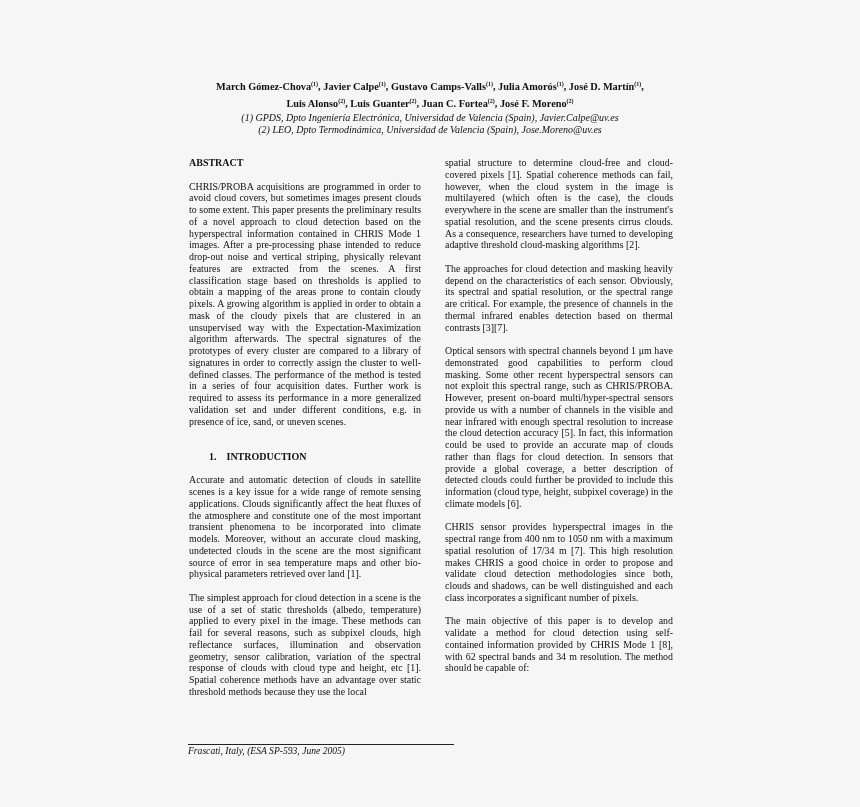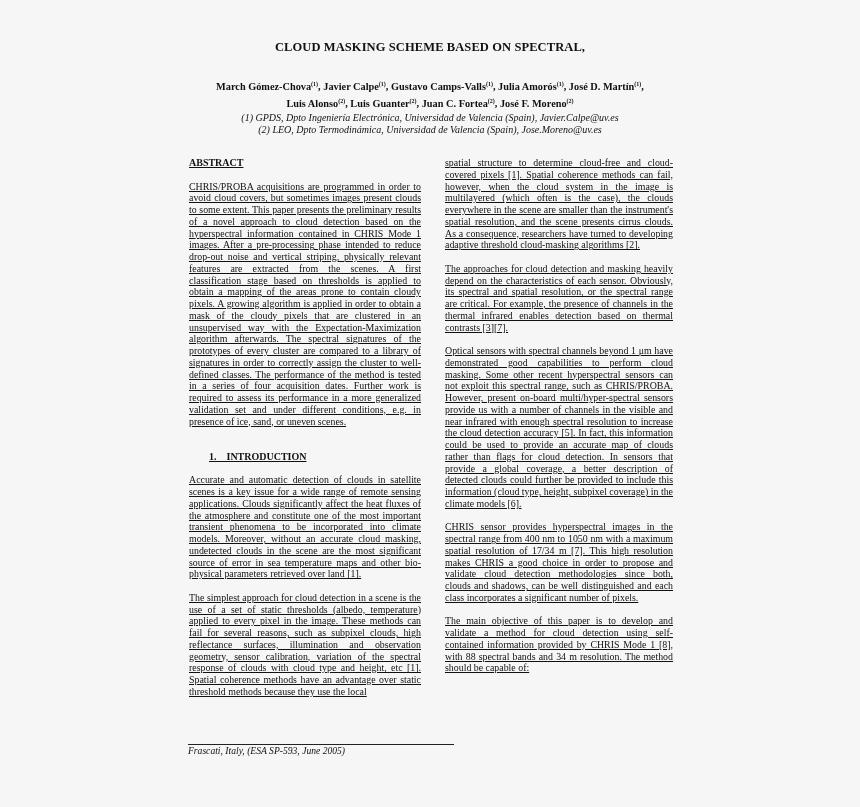--- a/index.html
+++ b/index.html
@@ -17,41 +17,40 @@
     position: absolute; left: 180px; width: 500px; top: 77px;
     text-align: center; font-weight: bold; font-size: 10.3px; line-height: 14px;
   }
   .authors sup { font-size: 6px; font-weight: bold; }
   .affil {
     position: absolute; left: 180px; width: 500px; top: 112px;
     text-align: center; font-style: italic; font-size: 10px; line-height: 12px;
   }
   .col {
     position: absolute; top: 157px; width: 232px;
-    font-size: 9.9px; line-height: 11.75px; text-align: justify; text-decoration: underline;
+    font-size: 9.9px; line-height: 11.75px; text-align: justify;
   }
   .col.left { left: 189px; }
   .col.right { left: 445px; width: 228px; }
   .col p { margin: 0 0 11.75px 0; }
   .heading { font-weight: bold; font-size: 10px; margin: 0 0 11.75px 0; }
   .heading.intro { margin-top: 23.5px; }
   .footnote-rule {
     position: absolute; left: 188px; top: 744px; width: 266px;
     border-top: 1px solid #222;
   }
   .footnote {
     position: absolute; left: 188px; top: 745px; width: 320px;
     font-style: italic; font-size: 9.6px; line-height: 12px;
   }
 </style>
 </head>
 <body>
 
 <div class="title">
-  <div>CLOUD MASKING SCHEME BASED ON SPECTRAL,</div>
 </div>
 
 <div class="authors">
   <div>
     <span>March Gómez-Chova</span><sup>(1)</sup><span>, </span>
     <span>Javier Calpe</span><sup>(1)</sup><span>, </span>
     <span>Gustavo Camps-Valls</span><sup>(1)</sup><span>, </span>
     <span>Julia Amorós</span><sup>(1)</sup><span>, </span>
     <span>José D. Martín</span><sup>(1)</sup><span>,</span>
   </div>
@@ -74,19 +73,19 @@
   <div class="heading intro" style="white-space:pre;margin-left:20px;">1.    INTRODUCTION</div>
   <p>Accurate and automatic detection of clouds in satellite scenes is a key issue for a wide range of remote sensing applications. Clouds significantly affect the heat fluxes of the atmosphere and constitute one of the most important transient phenomena to be incorporated into climate models. Moreover, without an accurate cloud masking, undetected clouds in the scene are the most significant source of error in sea temperature maps and other bio-physical parameters retrieved over land [1].</p>
   <p>The simplest approach for cloud detection in a scene is the use of a set of static thresholds (albedo, temperature) applied to every pixel in the image. These methods can fail for several reasons, such as subpixel clouds, high reflectance surfaces, illumination and observation geometry, sensor calibration, variation of the spectral response of clouds with cloud type and height, etc [1]. Spatial coherence methods have an advantage over static threshold methods because they use the local</p>
 </div>
 
 <div class="col right">
   <p>spatial structure to determine cloud-free and cloud-covered pixels [1]. Spatial coherence methods can fail, however, when the cloud system in the image is multilayered (which often is the case), the clouds everywhere in the scene are smaller than the instrument's spatial resolution, and the scene presents cirrus clouds. As a consequence, researchers have turned to developing adaptive threshold cloud-masking algorithms [2].</p>
   <p>The approaches for cloud detection and masking heavily depend on the characteristics of each sensor. Obviously, its spectral and spatial resolution, or the spectral range are critical. For example, the presence of channels in the thermal infrared enables detection based on thermal contrasts [3][7].</p>
   <p>Optical sensors with spectral channels beyond 1 μm have demonstrated good capabilities to perform cloud masking. Some other recent hyperspectral sensors can not exploit this spectral range, such as CHRIS/PROBA. However, present on-board multi/hyper-spectral sensors provide us with a number of channels in the visible and near infrared with enough spectral resolution to increase the cloud detection accuracy [5]. In fact, this information could be used to provide an accurate map of clouds rather than flags for cloud detection. In sensors that provide a global coverage, a better description of detected clouds could further be provided to include this information (cloud type, height, subpixel coverage) in the climate models [6].</p>
   <p>CHRIS sensor provides hyperspectral images in the spectral range from 400 nm to 1050 nm with a maximum spatial resolution of 17/34 m [7]. This high resolution makes CHRIS a good choice in order to propose and validate cloud detection methodologies since both, clouds and shadows, can be well distinguished and each class incorporates a significant number of pixels.</p>
-  <p>The main objective of this paper is to develop and validate a method for cloud detection using self-contained information provided by CHRIS Mode 1 [8], with 88 spectral bands and 34 m resolution. The method should be capable of:</p>
+  <p>The main objective of this paper is to develop and validate a method for cloud detection using self-contained information provided by CHRIS Mode 1 [8], with 62 spectral bands and 34 m resolution. The method should be capable of:</p>
 </div>
 
 <div class="footnote-rule"></div>
 <div class="footnote">
   <div>Frascati, Italy, (ESA SP-593, June 2005)</div>
 </div>
 
 </body></html>

